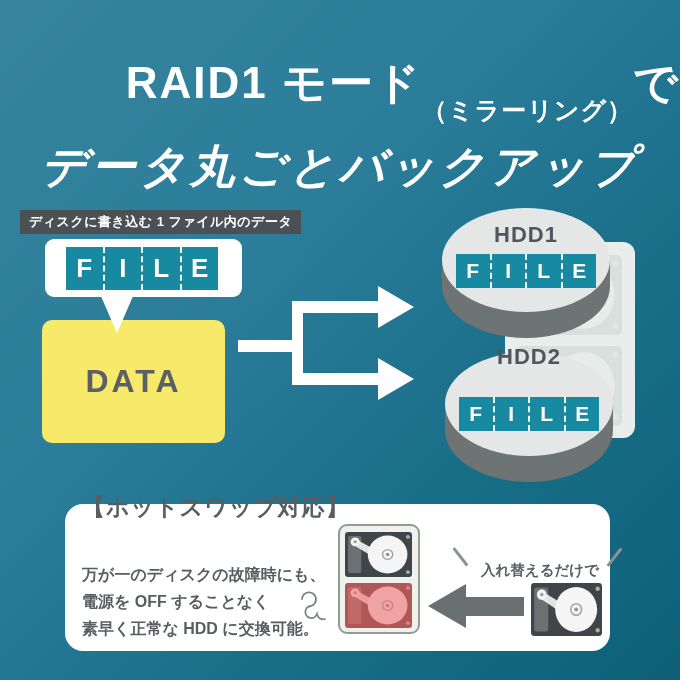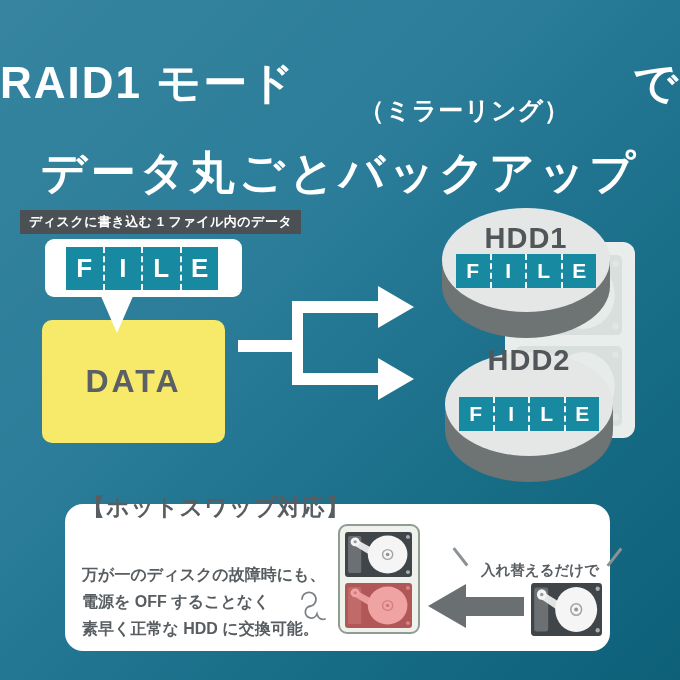--- a/index.html
+++ b/index.html
@@ -5,24 +5,24 @@
   * { margin:0; padding:0; box-sizing:border-box; }
   body { font-family:"Liberation Sans","DejaVu Sans",sans-serif; }
   #canvas {
     position:relative; width:680px; height:680px; overflow:hidden;
     background:linear-gradient(135deg,#36849f 0%,#2b7d99 38%,#176c86 72%,#0e6079 100%);
   }
   .abs { position:absolute; }
 
   
   .title { left:0; top:40px; width:680px; text-align:center; color:#ffffff; font-weight:bold; }
-  .title-line1 { display:flex; justify-content:space-between; align-items:center; gap:20px; }
+  .title-line1 { display:flex; justify-content:flex-end; align-items:center; gap:0; }
   .t-big  { font-size:44px; letter-spacing:2px; }
   .t-small{ font-size:25px; letter-spacing:1px; padding-top:6px;margin-top:48px; }
-  .title-line2 { font-size:45px; letter-spacing:4px; margin-top:16px; }
+  .title-line2 { font-size:45px; letter-spacing:4px; margin-top:10px;font-style:italic; }
 
   
   .src-label {
     left:20px; top:210px; height:24px; padding:0 9px;
     background:#4a5054; color:#ffffff; font-size:13px; font-weight:bold;
     display:flex; align-items:center; white-space:nowrap; letter-spacing:0.5px;
   }
 
   
   .bubble { left:45px; top:239px; width:197px; height:58px; background:#ffffff; border-radius:9px; }
@@ -50,21 +50,21 @@
   }
   .data-box span { font-size:32px; font-weight:bold; color:#5a6065; letter-spacing:3px; }
 
   
   .flow-arrows { left:235px; top:280px; }
 
   
   .enclosure { left:505px; top:242px; width:130px; height:196px; background:#e9edeb; border-radius:12px; z-index:1; }
   .bay { position:absolute; opacity:0.55; }
   .disk-svg { z-index:5; }
-  .disk-label { z-index:6; text-align:center; font-size:29px; font-weight:bold; color:#50565a; width:172px; letter-spacing:1px; }
+  .disk-label { z-index:6; text-align:center; font-size:22px; font-weight:bold; color:#50565a; width:172px; letter-spacing:1px; }
 
   
   .panel { left:65px; top:504px; width:545px; height:147px; background:#ffffff; border-radius:18px; z-index:2; }
   .panel-heading { left:82px; top:492px; font-size:23px; font-weight:bold; color:#575d61; letter-spacing:1px; z-index:3; }
   .panel-body { left:82px; top:561px; font-size:16px; font-weight:bold; color:#575d61; line-height:27px; z-index:3; white-space:nowrap; }
   .squiggle { left:296px; top:585px; z-index:3; }
 
   .mini-nas { left:338px; top:524px; width:82px; height:110px; background:#eef1ec;
     border:2px solid #8e9c92; border-radius:9px; z-index:3; }
   .hdd-gfx { position:absolute; z-index:4; }

